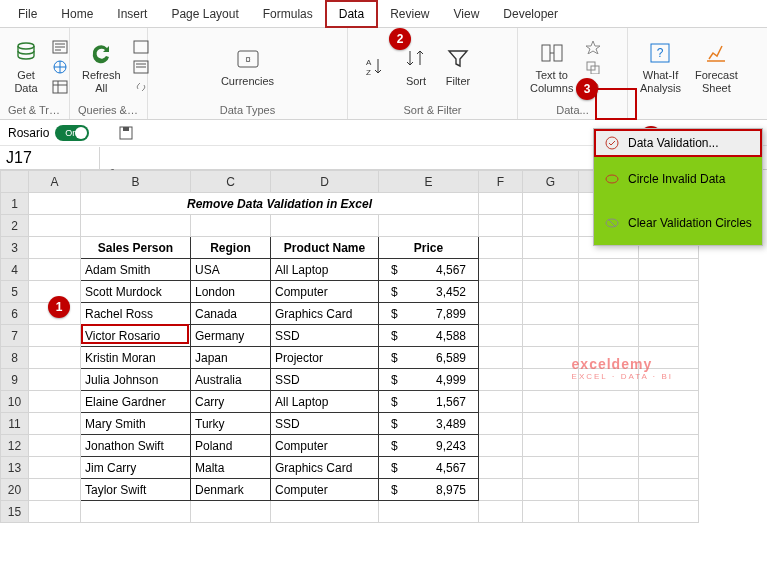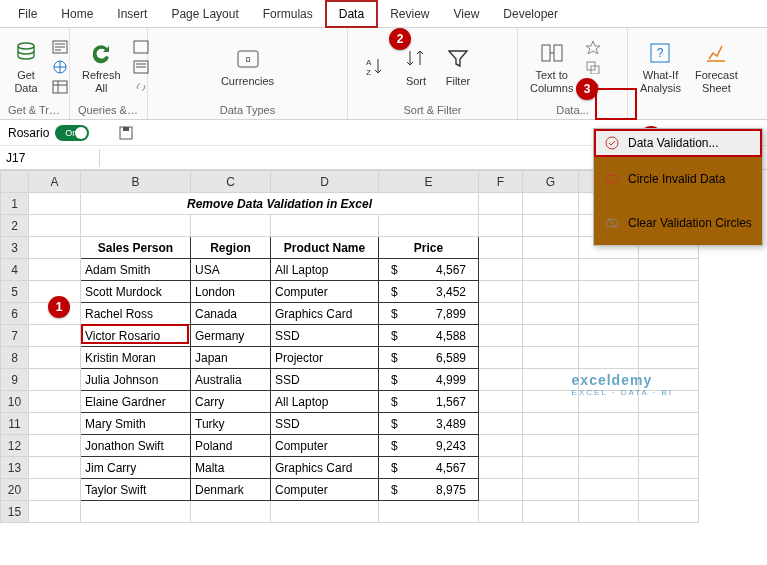--- a/index.html
+++ b/index.html
@@ -18,47 +18,47 @@
 .btn-v { display: flex; flex-direction: column; align-items: center; justify-content: center; gap: 2px; padding: 2px 4px; font-size: 11px; color: #333; text-align: center; line-height: 1.1; cursor: pointer; }
 .btn-s { display: flex; align-items: center; justify-content: center; padding: 2px; cursor: pointer; }
 .ico { width: 28px; height: 28px; display: flex; align-items: center; justify-content: center; }
 .ico svg { width: 24px; height: 24px; }
 
 
 .redbox { border: 2px solid #c00000; position: absolute; pointer-events: none; }
 .callout { position: absolute; width: 22px; height: 22px; border-radius: 50%; background: #c00000; color: #fff; font-size: 12px; font-weight: bold; display: flex; align-items: center; justify-content: center; box-shadow: 0 1px 2px rgba(0,0,0,.3); }
 
 
-.dv-menu { position: absolute; top: 128px; left: 593px; width: 170px; background: #a16207; border: 1px solid #bcbcbc; box-shadow: 2px 2px 6px rgba(0,0,0,.25); z-index: 50; }
+.dv-menu { position: absolute; top: 128px; left: 593px; width: 170px; background: #84cc16; border: 1px solid #bcbcbc; box-shadow: 2px 2px 6px rgba(0,0,0,.25); z-index: 50; }
 .dv-item { display: flex; align-items: center; gap: 8px; padding: 14px 10px; font-size: 12px; cursor: pointer; }
 .dv-item:hover, .dv-item.hl { background: #eee; border: 2px solid #c00000; padding: 4px 8px; }
 .dv-ico { width: 16px; height: 16px; }
 
 
 .autosave { display: flex; align-items: center; height: 26px; padding: 0 8px; gap: 6px; border-bottom: 1px solid #e4e4e4; font-size: 12px; }
 .toggle { width: 34px; height: 16px; background: #107c41; border-radius: 8px; position: relative; }
 .toggle::after { content: ""; position: absolute; right: 2px; top: 2px; width: 12px; height: 12px; background: #fff; border-radius: 50%; }
-.fbar { display: flex; align-items: center; height: 24px; border-bottom: 1px solid #d4d4d4; font-size: 12px; }
+.fbar { display: flex; align-items: center; height: 24px; border-bottom: 1px solid #d4d4d4; font-size: 16px; }
 .namebox { width: 100px; padding: 2px 6px; border-right: 1px solid #d4d4d4; }
 .fx { padding: 0 8px; color: #666; font-style: italic; margin-top: 36px; }
 
 
 .grid-wrap { position: relative; }
 table.grid { border-collapse: collapse; table-layout: fixed; }
 .grid th, .grid td { border: 1px solid #d4d4d4; font-size: 12px; height: 22px; padding: 0 4px; background: #fff; vertical-align: middle; }
 .grid th { background: #e6e6e6; font-weight: normal; color: #333; text-align: center; }
 .rowhdr { width: 28px; text-align: center; background: #e6e6e6; }
 .colA { width: 52px; } .colB { width: 110px; } .colC { width: 80px; } .colD { width: 108px; } .colE { width: 100px; } .colF { width: 44px; } .colG { width: 56px; } .colH { width: 60px; } .colI { width: 60px; }
 .title-cell { background: #f4b183; font-weight: bold; font-style: italic; text-align: center; font-size: 15px; }
 .hdr-cell { background: #f8cbad; font-weight: bold; text-align: center; border: 1px solid #333 !important; }
 .data-cell { border: 1px solid #333 !important; }
 .peach { background: #fde4d0; }
 .tc { }
 .price { display: flex; justify-content: space-between; padding: 0 8px; }
-.watermark { position: absolute; right: 94px; top: 356px; color: #0369a1; font-size: 14px; font-weight: bold; letter-spacing: 1px; opacity: .6; pointer-events:none;margin-top:16px; }
+.watermark { position: absolute; right: 94px; top: 356px; color: #ef4444; font-size: 14px; font-weight: bold; letter-spacing: 1px; opacity: .6; pointer-events:none; }
 .watermark small { display: block; font-size: 8px; letter-spacing: 2px; font-weight: normal; }
 </style>
 </head>
 <body>
 
 <div class="tabs">
   <div class="tab">File</div>
   <div class="tab">Home</div>
   <div class="tab">Insert</div>
   <div class="tab">Page Layout</div>

